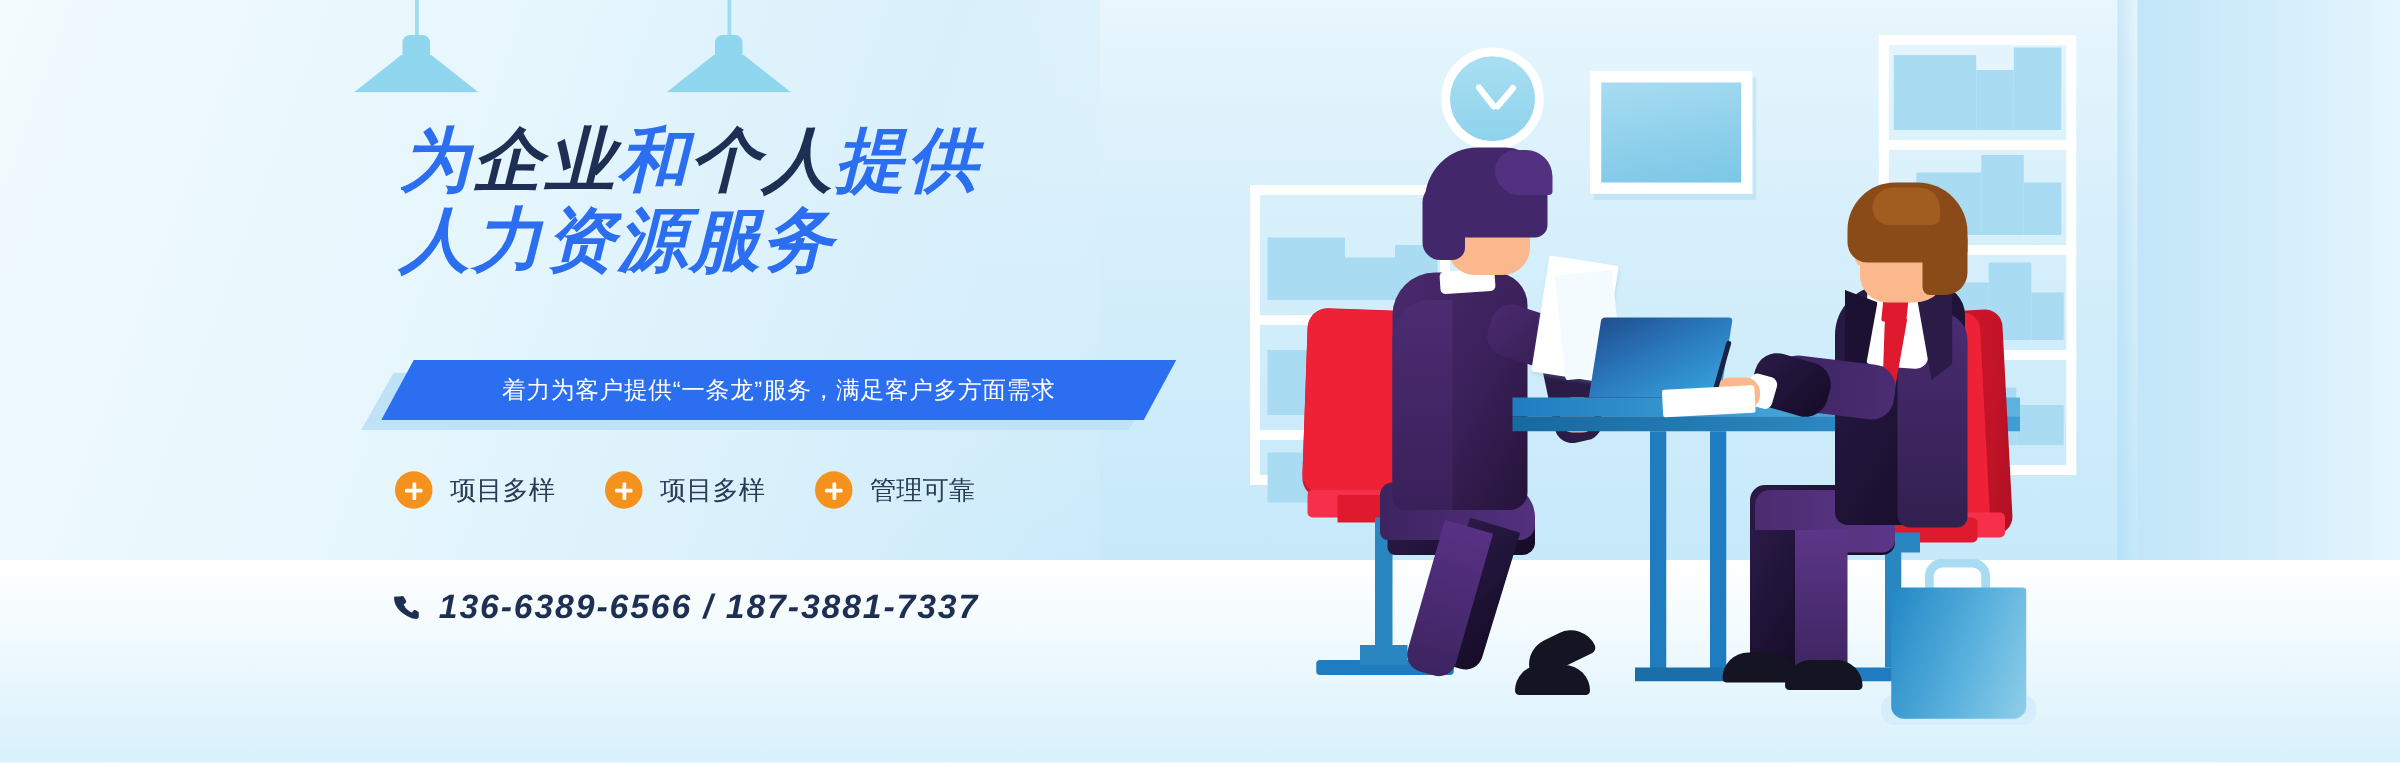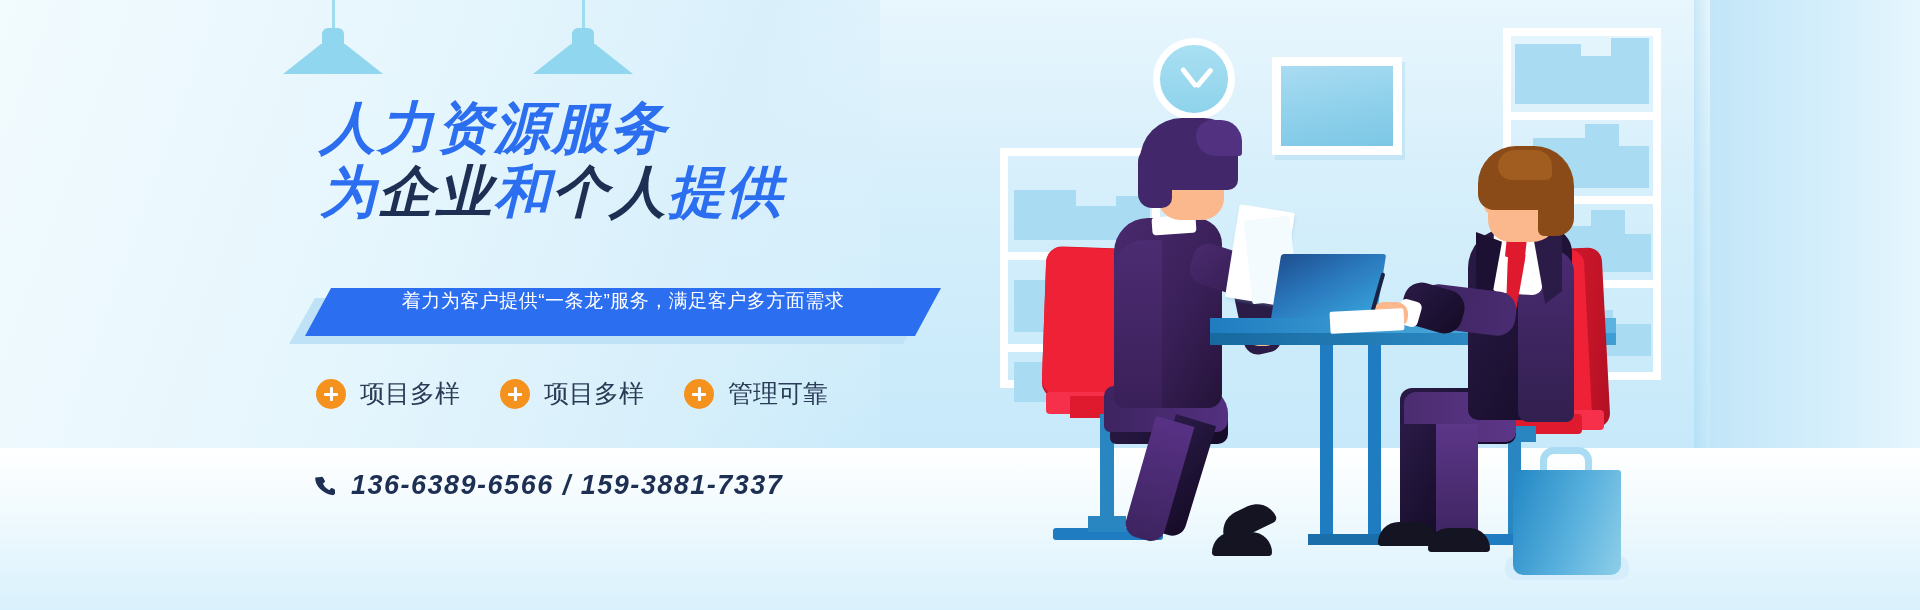--- a/index.html
+++ b/index.html
@@ -151,38 +151,38 @@
   .subtitle-wrap { position:absolute; left:275px; top:288px; width:660px; height:54px; }
   .subtitle-shadow {
     position:absolute; left:14px; top:10px; width:640px; height:46px;
     background:#bfe2f7;
     clip-path:polygon(26px 0, 100% 0, calc(100% - 26px) 100%, 0 100%);
   }
   .subtitle-band {
     position:absolute; left:30px; top:0; width:636px; height:48px;
     background:#2b6ef0;
     clip-path:polygon(26px 0, 100% 0, calc(100% - 26px) 100%, 0 100%);
-    display:flex; justify-content:center;
+    display:flex; align-items:center; justify-content:center;
   }
   .subtitle-text {
     color:#ffffff; font-size:19px; letter-spacing:0.5px; white-space:nowrap;
   }
 
   .features { position:absolute; left:316px; top:377px; display:flex; align-items:center; gap:40px; }
   .feature { display:flex; align-items:center; gap:14px; }
   .feature .plus {
     width:30px; height:30px; border-radius:50%;
     background:#f5921e; position:relative; flex:none;
   }
   .feature .plus::before, .feature .plus::after {
     content:""; position:absolute; background:#ffffff; border-radius:1px;
   }
   .feature .plus::before { left:8px; top:14px; width:14px; height:3px; }
   .feature .plus::after  { left:13.5px; top:8.5px; width:3px; height:14px; }
-  .feature .flabel { font-size:25px; color:#2a3b56; white-space:nowrap; }
+  .feature .flabel { font-size:21px; color:#2a3b56; white-space:nowrap; }
 
   .phone-row { position:absolute; left:313px; top:470px; display:flex; align-items:center; gap:16px; }
   .phone-icon { width:22px; height:24px; position:relative; flex:none; }
   .phone-num {
     font-size:27px; font-weight:bold; font-style:italic; color:#1d2f52;
     letter-spacing:1.5px; white-space:nowrap;
   }
 </style>
 </head>
 <body>
@@ -327,24 +327,24 @@
   <div class="skin" style="position:absolute; left:1372px; top:302px; width:36px; height:26px; border-radius:12px;"></div>
   <div style="position:absolute; left:1376px; top:272px; width:4px; height:40px; background:#1b2244; transform:rotate(16deg); border-radius:2px;"></div>
   <div class="paper" style="left:1330px; top:310px; width:74px; height:22px; transform:rotate(-3deg); border-radius:2px;"></div>
 
   <div class="case-shadow"></div>
   <div class="case-handle"></div>
   <div class="case"></div>
 
   <div class="headline">
     <span class="ln">
-      <span class="hl-blue">人力资源服务</span>
+      <span class="hl-blue">为</span><span class="hl-navy">企业</span><span class="hl-blue">和</span><span class="hl-navy">个人</span><span class="hl-blue">提供</span>
     </span>
     <span class="ln">
-      <span class="hl-blue">为</span><span class="hl-navy">企业</span><span class="hl-blue">和</span><span class="hl-navy">个人</span><span class="hl-blue">提供</span>
+      <span class="hl-blue">人力资源服务</span>
     </span>
   </div>
 
   <div class="subtitle-wrap">
     <div class="subtitle-shadow"></div>
     <div class="subtitle-band">
       <span class="subtitle-text">着力为客户提供“一条龙”服务，满足客户多方面需求</span>
     </div>
   </div>
 
@@ -362,16 +362,16 @@
       <span class="flabel">管理可靠</span>
     </div>
   </div>
 
   <div class="phone-row">
     <span class="phone-icon">
       <svg width="22" height="24" viewBox="0 0 24 24" aria-hidden="true">
         <path d="M6.6 2.2c.9-.5 2 -.2 2.5.7l1.7 3c.5.9.2 2-.7 2.5l-1.2.7c.5 1.6 1.5 3.2 2.8 4.5 1.3 1.3 2.9 2.3 4.5 2.8l.7-1.2c.5-.9 1.6-1.2 2.5-.7l3 1.7c.9.5 1.2 1.6.7 2.5l-1 1.7c-.7 1.2-2.1 1.8-3.5 1.5C13.9 21.1 8.7 18 5.3 14.6 1.9 11.2-.1 6.3.6 2.6" transform="translate(2,0)" fill="#1d2f52"></path>
       </svg>
     </span>
-    <span class="phone-num">136-6389-6566 / 159-3881-7337</span>
+    <span class="phone-num">136-6389-6566 / 187-3881-7337</span>
   </div>
 
 </div>
 
 </body></html>

